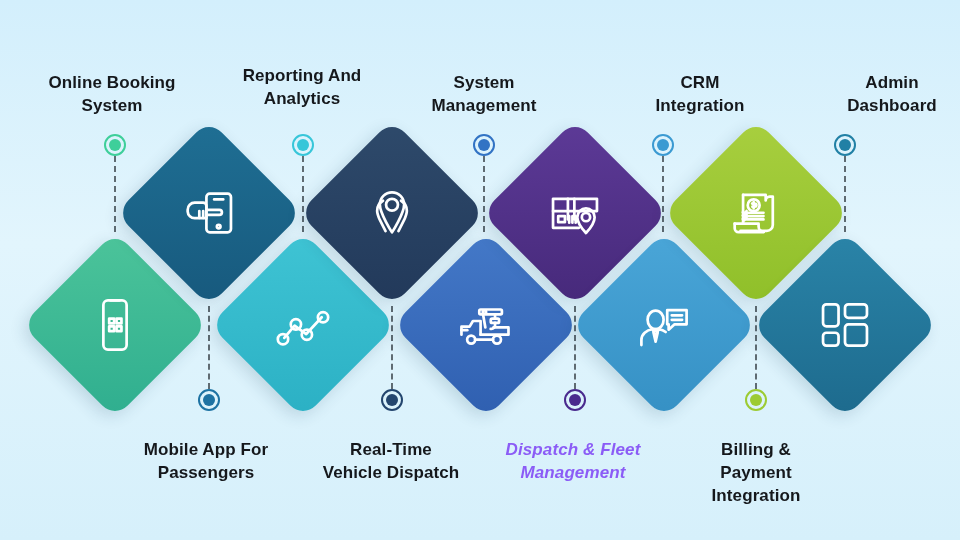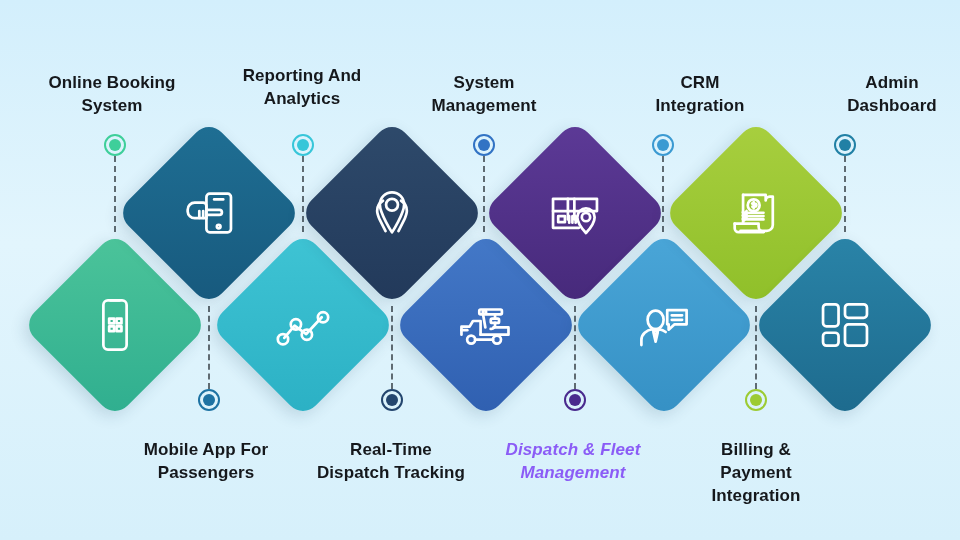--- a/index.html
+++ b/index.html
@@ -121,21 +121,21 @@
         <svg viewBox="0 0 48 48">
           <path d="M17 14.5c-2.7 1.6-4.5 4.4-4.5 7.7 0 1.9.9 4.5 2.1 7.2L19 38" fill="none" stroke="#ffffff" stroke-width="2.1" stroke-linecap="round" stroke-linejoin="round"></path>
           <path d="M31 14.5c2.7 1.6 4.5 4.4 4.5 7.7 0 1.9-.9 4.5-2.1 7.2L29 38" fill="none" stroke="#ffffff" stroke-width="2.1" stroke-linecap="round" stroke-linejoin="round"></path>
           <path d="M24 8c-5.2 0-9.4 4.2-9.4 9.4 0 7 9.4 21.6 9.4 21.6s9.4-14.6 9.4-21.6C33.4 12.2 29.2 8 24 8z" fill="none" stroke="#ffffff" stroke-width="2.1" stroke-linecap="round" stroke-linejoin="round"></path>
           <circle cx="24" cy="17.6" r="4.6" fill="none" stroke="#ffffff" stroke-width="2.1" stroke-linecap="round" stroke-linejoin="round"></circle>
         </svg>
       </div>
     </div>
     <div class="dot" style="left: 381px; top: 389px; color: rgb(35, 69, 110);"></div>
     <div class="label bottom" style="left: 391px; top: 420px; color: rgb(21, 24, 28); width: 210px; margin-left: 0px;">Real-Time
-Dispatch Tracking</div>
+Vehicle Dispatch</div>
     <div class="stem" style="left: 483px; border-left-color: rgb(95, 107, 114); top: 156px; height: 75.6619px;"></div>
     <div class="diamond" style="left: 420px; top: 259px; background: linear-gradient(135deg, rgb(68, 121, 200) 0%, rgb(47, 95, 176) 100%);">
       <div class="ico">
         <svg viewBox="0 0 48 48">
           <path d="M5 31.5v-6.2h6.3l2.6-4.4h5.9v10.6" fill="none" stroke="#ffffff" stroke-width="2.1" stroke-linecap="round" stroke-linejoin="round"></path>
           <path d="M5 28h4.5" fill="none" stroke="#ffffff" stroke-width="2.1" stroke-linecap="round" stroke-linejoin="round"></path>
           <path d="M19.8 31.5h21.6v-5.6H29.8" fill="none" stroke="#ffffff" stroke-width="2.1" stroke-linecap="round" stroke-linejoin="round"></path>
           <circle cx="12.5" cy="35.3" r="3.1" fill="none" stroke="#ffffff" stroke-width="2.1" stroke-linecap="round" stroke-linejoin="round"></circle>
           <circle cx="32.5" cy="35.3" r="3.1" fill="none" stroke="#ffffff" stroke-width="2.1" stroke-linecap="round" stroke-linejoin="round"></circle>
           <path d="M15.6 35.3h13.8" fill="none" stroke="#ffffff" stroke-width="2.1" stroke-linecap="round" stroke-linejoin="round"></path>

